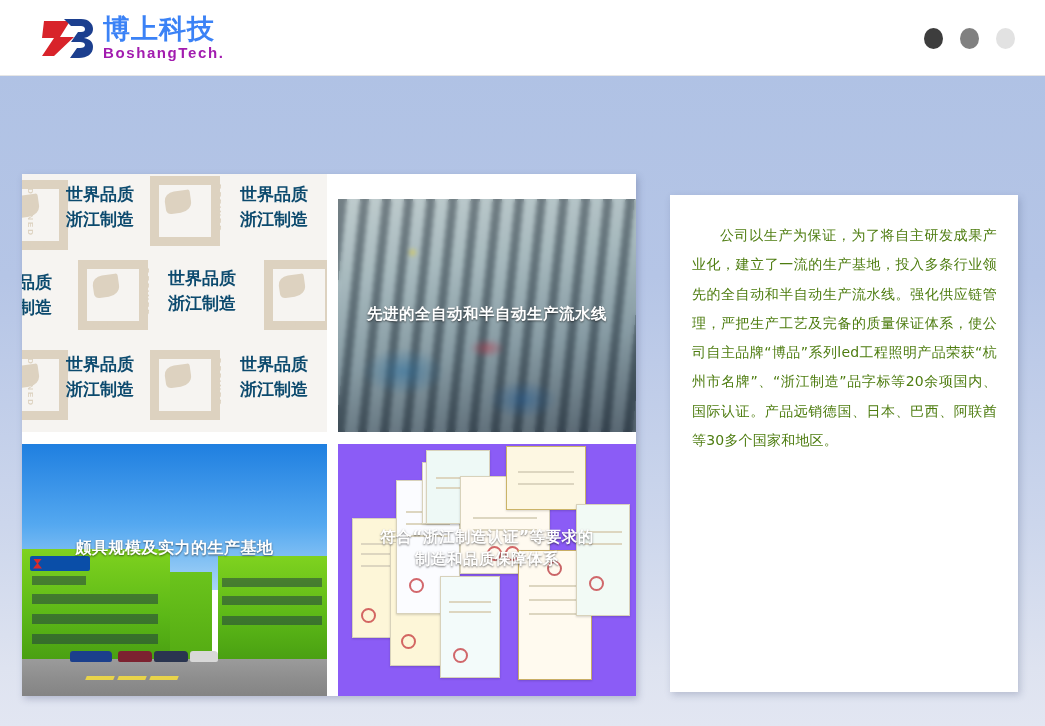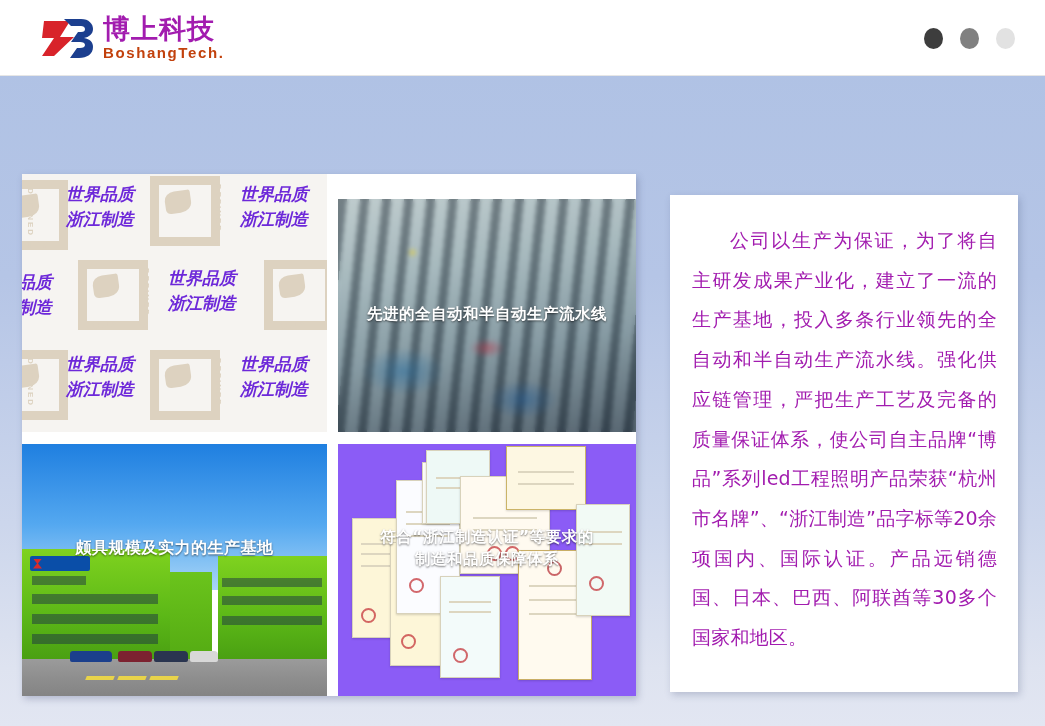--- a/index.html
+++ b/index.html
@@ -10,23 +10,23 @@
   }
   .slide{position:relative;width:1045px;height:726px;overflow:hidden;
     background:linear-gradient(180deg,#aec1e4 0%,#b5c5e6 38%,#ccd6ec 72%,#dee3f0 92%,#e2e6f2 100%);}
 
   
   .header{position:absolute;left:0;top:0;width:1045px;height:75px;background:#ffffff;
           border-bottom:1px solid #e6e6e6;z-index:6;}
   .logo{position:absolute;left:40px;top:12px;display:flex;align-items:center;gap:7px;}
   .logo-mark{position:relative;width:56px;height:50px;flex:0 0 auto;}
   .logo-text{display:flex;flex-direction:column;line-height:1;}
-  .logo-cn{font-size:27px;font-weight:bold;color:#a21caf;letter-spacing:1px;
+  .logo-cn{font-size:27px;font-weight:bold;color:#3b82f6;letter-spacing:1px;
            font-family:"DejaVu Sans","Liberation Sans",sans-serif;}
-  .logo-en{font-size:15px;font-weight:bold;color:#c2410c;letter-spacing:1.6px;margin-top:3px;
+  .logo-en{font-size:15px;font-weight:bold;color:#a21caf;letter-spacing:1.6px;margin-top:3px;
            font-family:"Liberation Sans",sans-serif;}
   .dots{position:absolute;right:30px;top:28px;display:flex;gap:17px;align-items:center;}
   .dot{width:19px;height:21px;border-radius:50%;}
 
   
   .title{position:absolute;top:100px;left:0;width:1045px;text-align:center;
          font-size:43px;font-weight:bold;color:#111;letter-spacing:4px;
          font-family:"DejaVu Sans","Liberation Sans",sans-serif;}
 
   
@@ -35,21 +35,21 @@
   .grid{position:absolute;left:0;top:0;width:614px;height:522px;}
   .tile{position:absolute;overflow:hidden;}
   .tile-cap{position:absolute;left:0;width:100%;text-align:center;color:#fff;font-weight:bold;
             font-size:15.5px;letter-spacing:.5px;line-height:1.45;
             text-shadow:0 1px 2px rgba(0,0,0,.55);
             font-family:"DejaVu Sans","Liberation Sans",sans-serif;z-index:3;}
 
   
   .t1{left:0;top:0;width:305px;height:258px;background:#f6f4f1;}
   .t1 .cap{top:122px;color:#1b1b1b;text-shadow:0 1px 1px rgba(255,255,255,.8);font-size:15px;}
-  .wm{position:absolute;color:#6d28d9;font-weight:bold;user-select:none;font-style:italic;}
+  .wm{position:absolute;color:#0c4a6e;font-weight:bold;user-select:none;}
   .wm-cn{font-size:17px;line-height:1.45;font-family:"DejaVu Sans",sans-serif;}
   .wm-box{position:absolute;width:52px;height:52px;border:9px solid #ddd2c0;}
   .wm-box::after{content:"";position:absolute;left:6px;top:6px;width:26px;height:22px;
                  background:#ddd2c0;border-radius:40% 10% 45% 20%;transform:rotate(-8deg);}
   .wm-v{position:absolute;font-size:8px;letter-spacing:2px;color:#ddd2c0;font-weight:bold;
         writing-mode:vertical-rl;}
   .wm-h{position:absolute;font-size:8.5px;letter-spacing:3px;color:#ddd2c0;font-weight:bold;}
 
   
   .t2{left:316px;top:25px;width:298px;height:233px;
@@ -89,21 +89,21 @@
         box-shadow:0 1px 2px rgba(0,0,0,.16);}
   .cert i{position:absolute;left:14%;right:14%;height:2px;background:#ddd6c0;display:block;}
   .cert .seal{position:absolute;width:11px;height:11px;border-radius:50%;
               border:2px solid #c4363b;opacity:.75;}
   .t4 .cap{top:82px;}
 
   
   .textpanel{position:absolute;left:670px;top:195px;width:348px;height:497px;background:#fff;
              box-shadow:2px 3px 7px rgba(60,70,110,.25);}
   .body-text{position:absolute;left:22px;top:26px;width:305px;
-             font-size:19px;line-height:2.09;color:#a21caf;text-align:justify;
+             font-size:14px;line-height:2.09;color:#4d7c0f;text-align:justify;
              text-indent:2em;letter-spacing:.2px;
              font-family:"DejaVu Sans","Liberation Sans",sans-serif;}
 </style>
 </head>
 <body>
 
 <div class="slide">
 
   <div class="header">
     <div class="logo">

